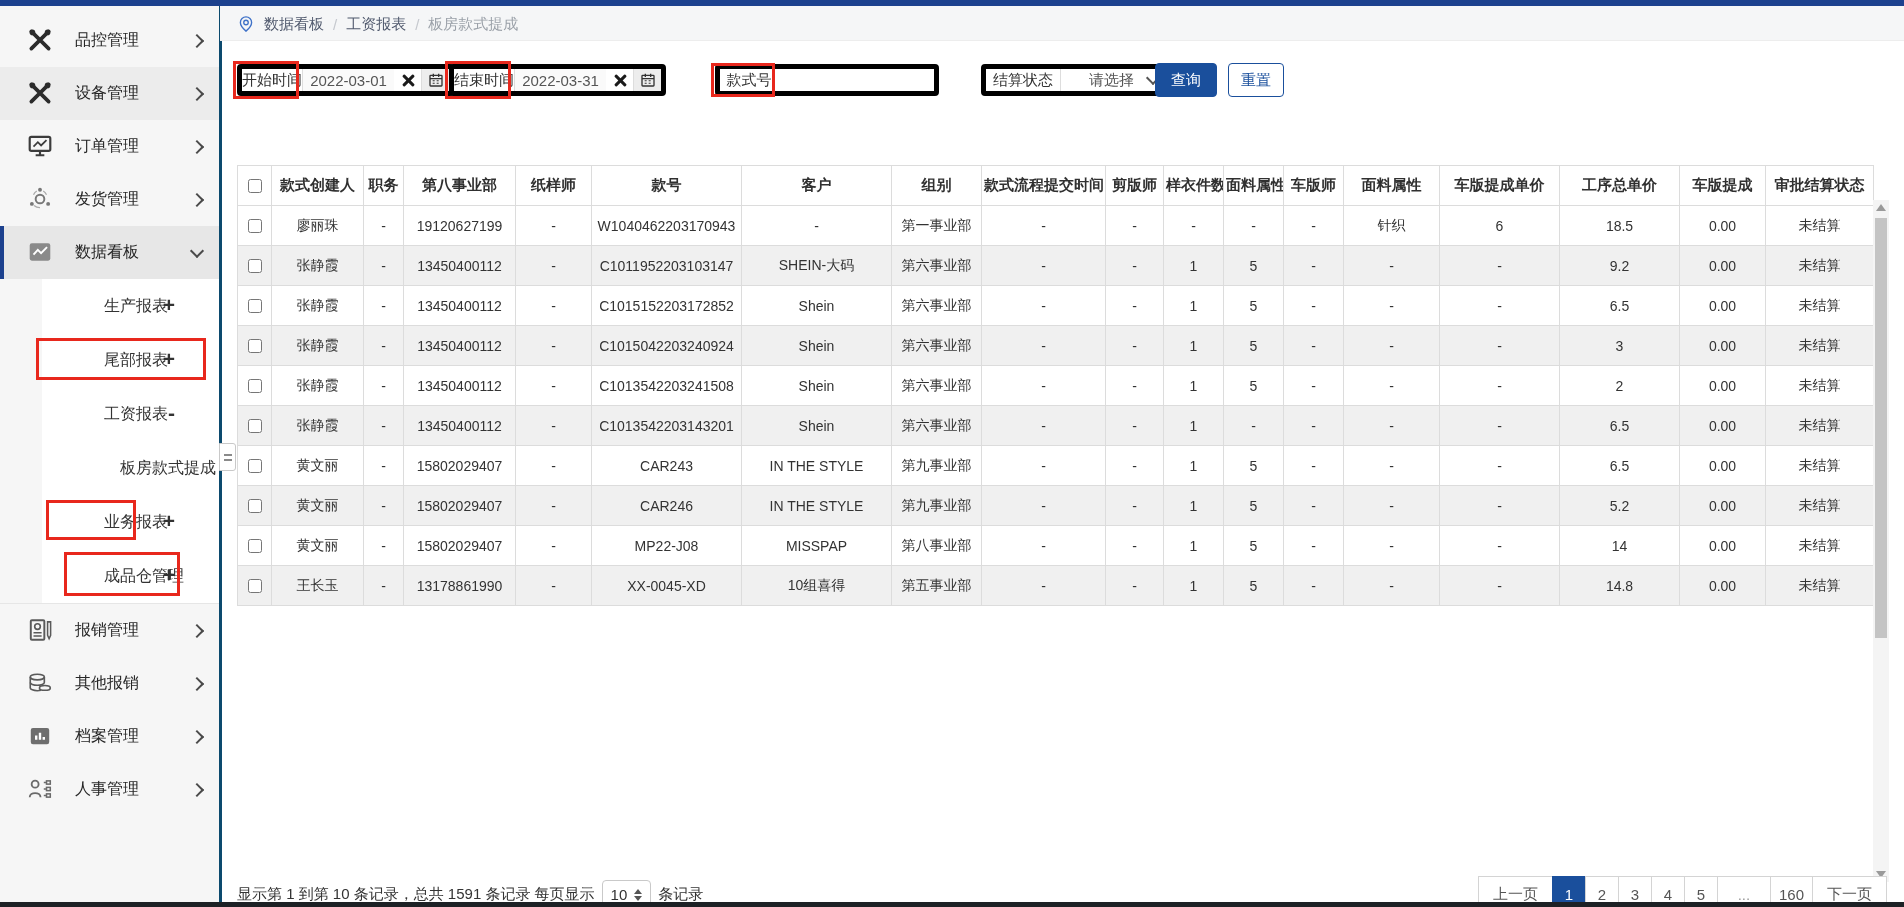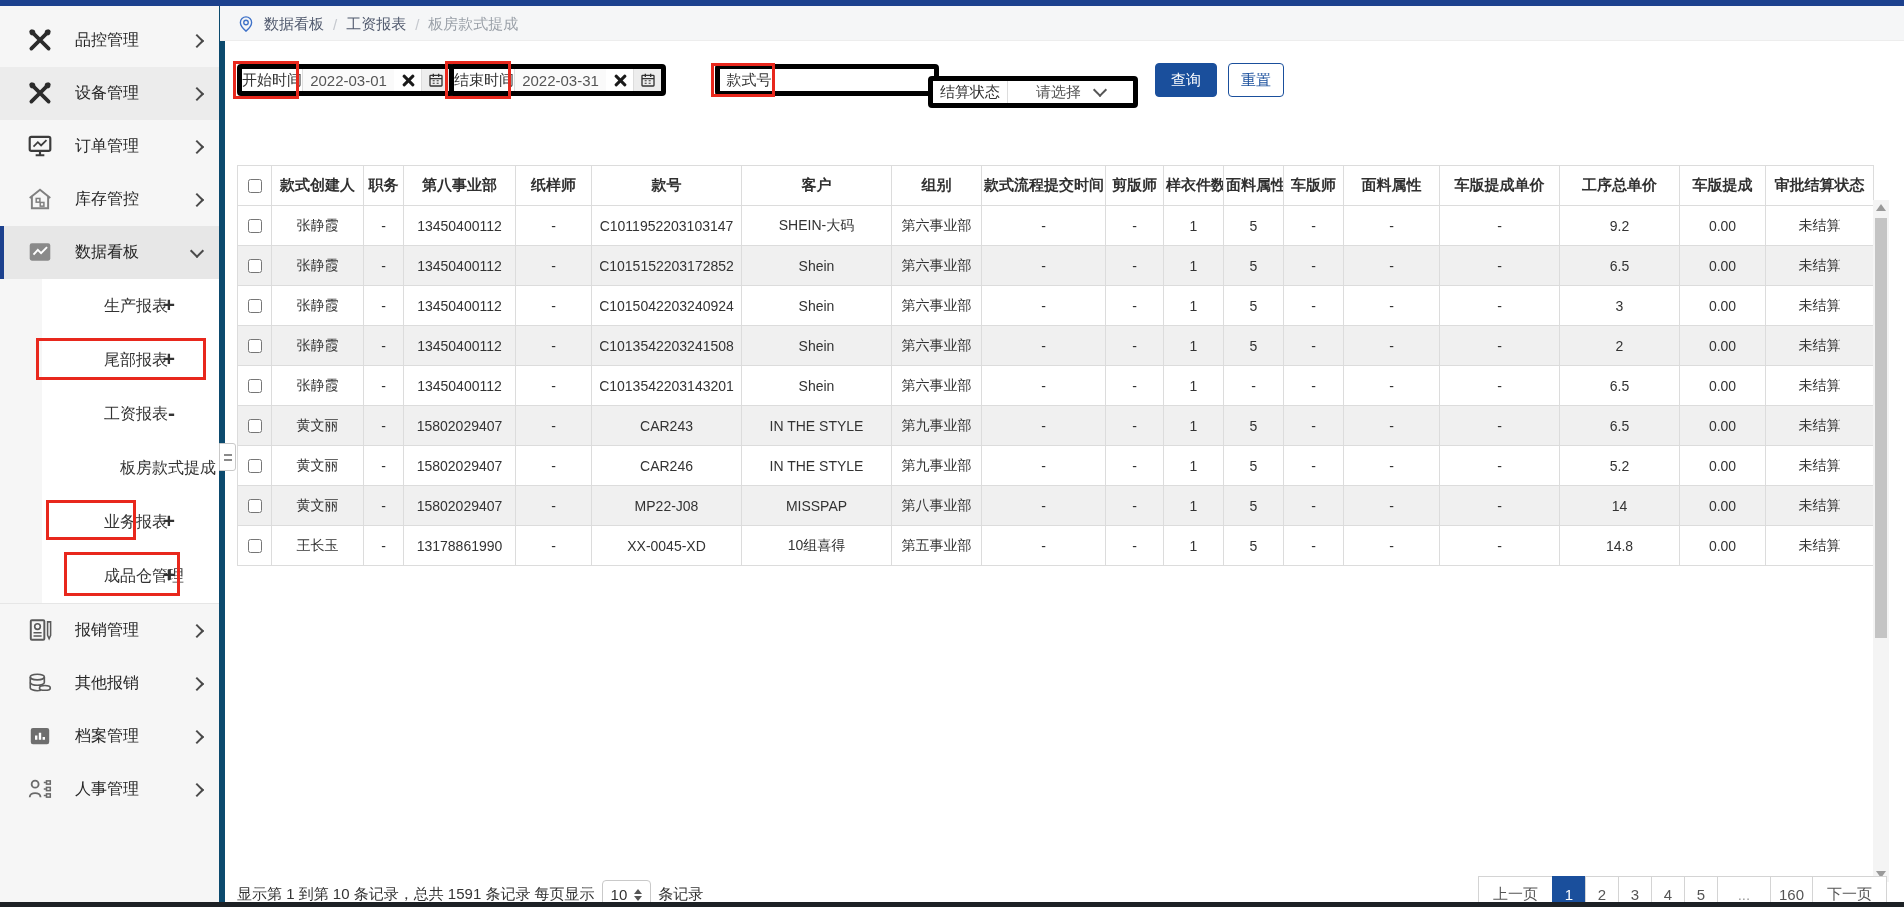--- a/index.html
+++ b/index.html
@@ -3,21 +3,21 @@
 <meta charset="utf-8">
 <style>
   html,body{margin:0;padding:0;}
   body{position:relative;width:1904px;height:907px;overflow:hidden;background:#fff;
        font-family:"Liberation Sans","DejaVu Sans",sans-serif;}
   .topbar{position:absolute;left:0;top:0;width:100%;height:6px;background:#1c418e;}
   .bottombar{position:absolute;left:0;bottom:0;width:100%;height:5px;background:#1d2125;z-index:60;}
 
   
   .sidebar{position:absolute;left:0;top:6px;bottom:0;width:219px;background:#f6f6f6;
-           border-right:6px solid #0c4a6e;overflow:hidden;}
+           border-right:3px solid #0c4a6e;overflow:hidden;}
   .nav-pad{height:8px;}
   .nav-item{position:relative;height:53px;cursor:pointer;}
   .nav-item .ico{position:absolute;left:27px;top:13px;width:26px;height:26px;}
   .nav-item .lbl{position:absolute;left:75px;top:16px;font-size:16px;color:#262626;}
   .nav-item.hl{background:#ececec;}
   .nav-item.active{background:#e7e7e7;box-shadow:inset 4px 0 0 #1c418e;}
   .chev{position:absolute;right:17px;top:22px;width:8px;height:8px;
         border-right:2px solid #4a4a4a;border-bottom:2px solid #4a4a4a;transform:rotate(-45deg);}
   .chev.down{transform:rotate(45deg);top:20px;}
   .submenu{background:#fff;margin-left:42px;}
@@ -129,26 +129,27 @@
         <span class="ico"><svg viewBox="0 0 24 24">
             <rect x="2.5" y="3.5" width="19" height="13" rx="1.5" fill="none" stroke="#3c3c3c" stroke-width="2"></rect>
             <polyline points="6,12.5 10,8.5 13,11.5 18,6.5" fill="none" stroke="#3c3c3c" stroke-width="1.6"></polyline>
             <path d="M12 16.5 v3.5 M8 20.5 h8" stroke="#3c3c3c" stroke-width="2"></path>
           </svg></span>
         <span class="lbl">订单管理</span>
         <span class="chev"></span>
       </div>
       <div class="nav-item">
         <span class="ico"><svg viewBox="0 0 24 24">
-            <path d="M2.5 11 L12 3.5 L21.5 11" fill="none" stroke="#808080" stroke-width="1.8"></path>
-            <path d="M4.5 9.5 V20.5 H19.5 V9.5" fill="none" stroke="#808080" stroke-width="1.8"></path>
-            <rect x="8.5" y="11.5" width="3.4" height="3.4" fill="none" stroke="#808080" stroke-width="1.4"></rect>
-            <rect x="12.2" y="15.2" width="3.4" height="3.4" fill="none" stroke="#808080" stroke-width="1.4"></rect>
-          </svg></span>
-        <span class="lbl">库存管控</span>
+            <circle cx="12" cy="12" r="4" fill="none" stroke="#787878" stroke-width="1.8"></circle>
+            <circle cx="12" cy="3.5" r="1.8" fill="#787878"></circle>
+            <circle cx="19.5" cy="16.5" r="1.8" fill="#787878"></circle>
+            <circle cx="4.5" cy="16.5" r="1.8" fill="#787878"></circle>
+            <path d="M6 8 A8 8 0 0 1 9 4.6 M18 8 A8 8 0 0 0 15 4.6 M12 20 A8 8 0 0 1 6.5 18" fill="none" stroke="#aaa" stroke-width="1.2"></path>
+          </svg></span>
+        <span class="lbl">发货管理</span>
         <span class="chev"></span>
       </div>
       <div class="nav-item active">
         <span class="ico"><svg viewBox="0 0 24 24">
             <rect x="2.5" y="4" width="19" height="16" rx="2" fill="#8a8a8a"></rect>
             <polyline points="6,14.5 10,10 13,13 18.5,7.5" fill="none" stroke="#fff" stroke-width="1.8"></polyline>
           </svg></span>
         <span class="lbl">数据看板</span>
         <span class="chev down"></span>
       </div>
@@ -264,21 +265,21 @@
       <path d="M7 13 h3 M13 13 h3 M7 17 h3 M13 17 h3" stroke="#333" stroke-width="1.6"></path>
     </svg>
   </div>
 </div>
 
 <div class="ig" style="left:715px;">
   <div class="seg" style="width:58px;">款式号</div>
   <input value="" style="">
 </div>
 
-<div class="ig" style="left:928px;margin-top:12px;">
+<div class="ig" style="left:981px;">
   <div class="seg" style="width:74px;">结算状态</div>
   <div class="seg val" style="width:126px;background:#fff;">
     <span>请选择</span>
     <span class="selchev"></span>
   </div>
 </div>
 
 <button class="btn primary">查询</button>
 <button class="btn ghost">重置</button>
 
@@ -321,20 +322,40 @@
         <th>面料属性</th>
         <th>车版提成单价</th>
         <th>工序总单价</th>
         <th>车版提成</th>
         <th>审批结算状态</th>
       </tr>
     </thead>
     <tbody>
       <tr>
         <td><input type="checkbox" style=""></td>
+        <td>廖丽珠</td>
+        <td>-</td>
+        <td>19120627199</td>
+        <td>-</td>
+        <td>W1040462203170943</td>
+        <td>-</td>
+        <td>第一事业部</td>
+        <td>-</td>
+        <td>-</td>
+        <td>-</td>
+        <td>-</td>
+        <td>-</td>
+        <td>针织</td>
+        <td>6</td>
+        <td>18.5</td>
+        <td>0.00</td>
+        <td>未结算</td>
+      </tr>
+      <tr>
+        <td><input type="checkbox" style=""></td>
         <td>张静霞</td>
         <td>-</td>
         <td>13450400112</td>
         <td>-</td>
         <td>C1011952203103147</td>
         <td>SHEIN-大码</td>
         <td>第六事业部</td>
         <td>-</td>
         <td>-</td>
         <td>1</td>

